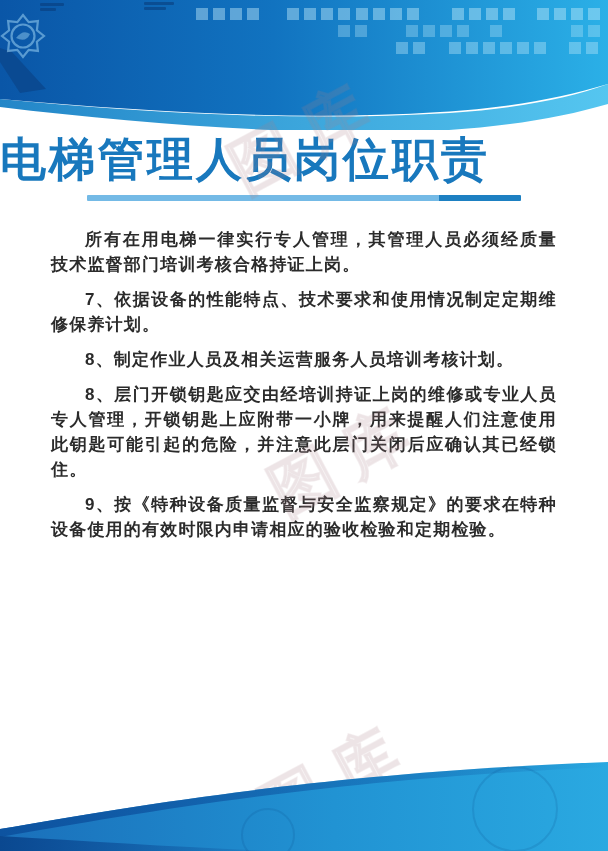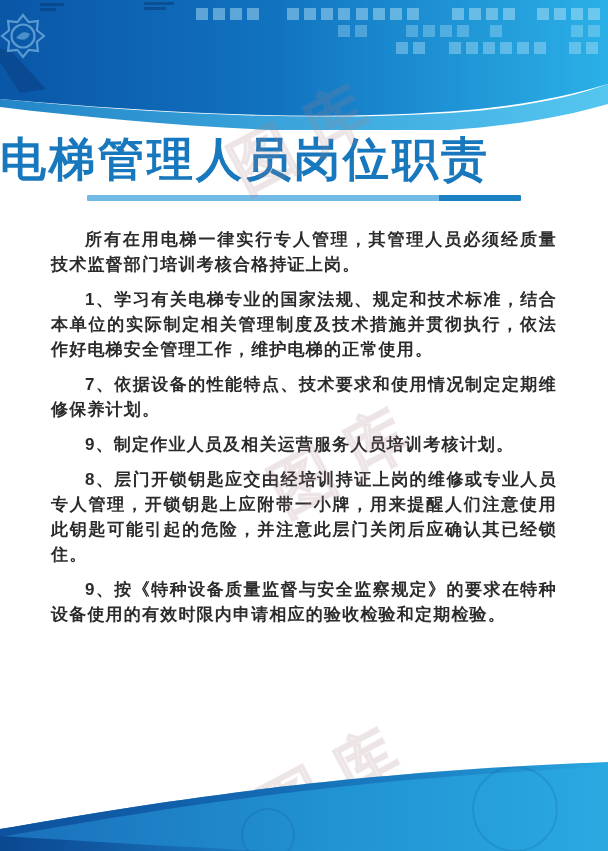--- a/index.html
+++ b/index.html
@@ -122,23 +122,22 @@
       <circle cx="23" cy="36" r="11.5"></circle>
       <path d="M16,38 Q23,29 30,34 Q26,43 16,38 Z" fill="#9bd2f2" fill-opacity="0.45" stroke="none"></path>
     </g>
   </svg>
 
   <h1 class="page-title">电梯管理人员岗位职责</h1>
   <div class="title-underline"></div>
 
   <div class="content">
     <p>所有在用电梯一律实行专人管理，其管理人员必须经质量技术监督部门培训考核合格持证上岗。</p>
-    <p>1、学习有关电梯专业的国家法规、规定和技术标准，结合本单位的实际制定相关管理制度及技术措施并贯彻执行，依法作好电梯安全管理工作，维护电梯的正常使用。</p>
     <p>7、依据设备的性能特点、技术要求和使用情况制定定期维修保养计划。</p>
-    <p>9、制定作业人员及相关运营服务人员培训考核计划。</p>
+    <p>8、制定作业人员及相关运营服务人员培训考核计划。</p>
     <p>8、层门开锁钥匙应交由经培训持证上岗的维修或专业人员专人管理，开锁钥匙上应附带一小牌，用来提醒人们注意使用此钥匙可能引起的危险，并注意此层门关闭后应确认其已经锁住。</p>
     <p>9、按《特种设备质量监督与安全监察规定》的要求在特种设备使用的有效时限内申请相应的验收检验和定期检验。</p>
   </div>
 
   <span class="watermark wm-1">图库</span>
   <span class="watermark wm-2">图库</span>
   <span class="watermark wm-3">图库</span>
 
   <svg class="footer-svg" viewBox="0 0 608 100" xmlns="http://www.w3.org/2000/svg" aria-hidden="true">
     <defs>

